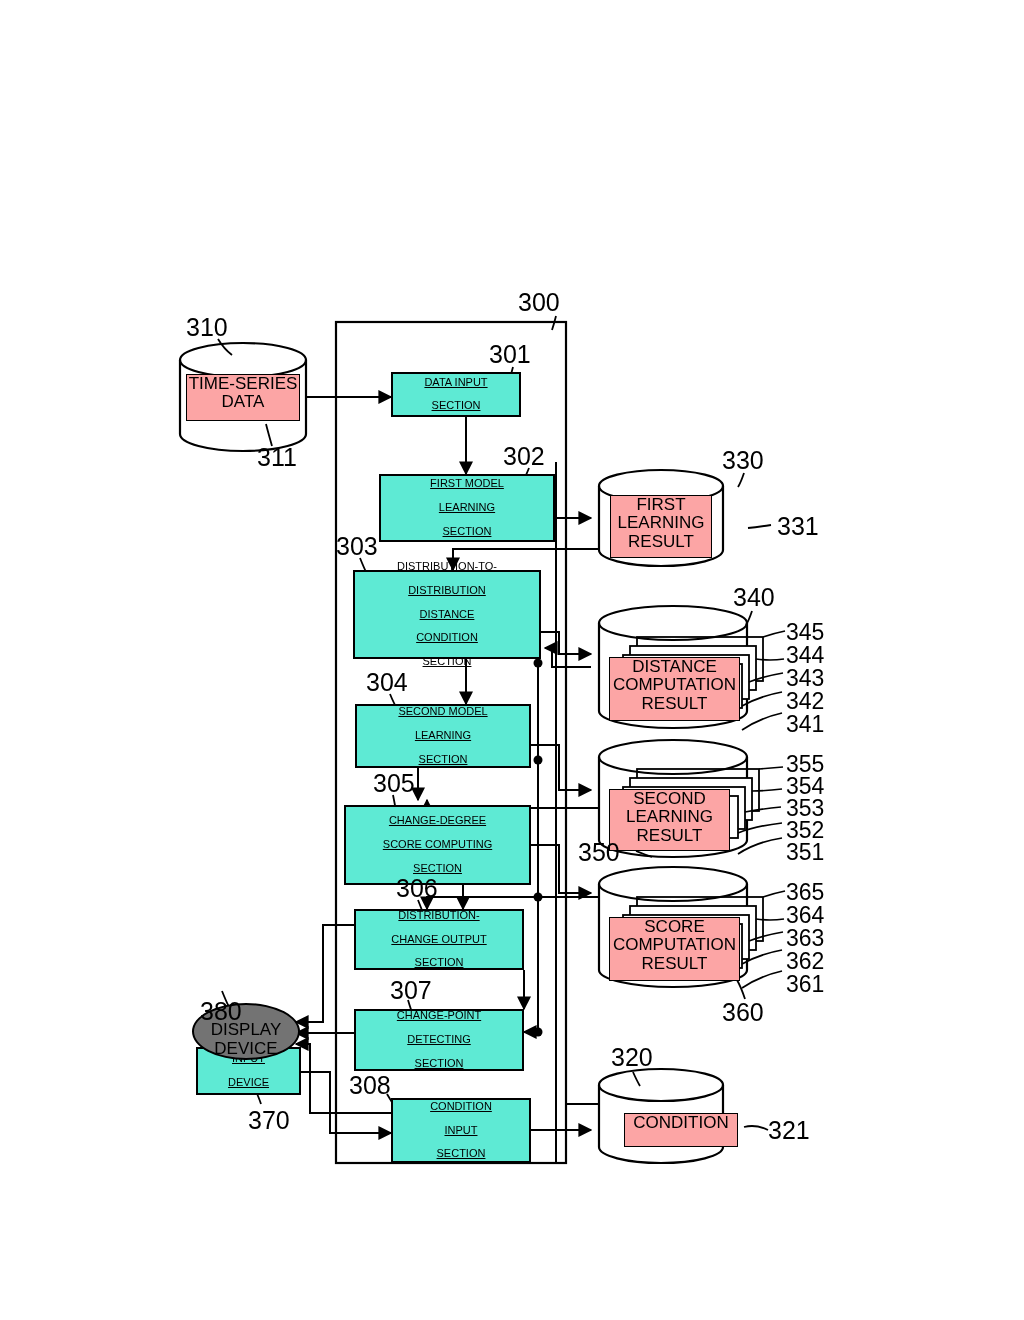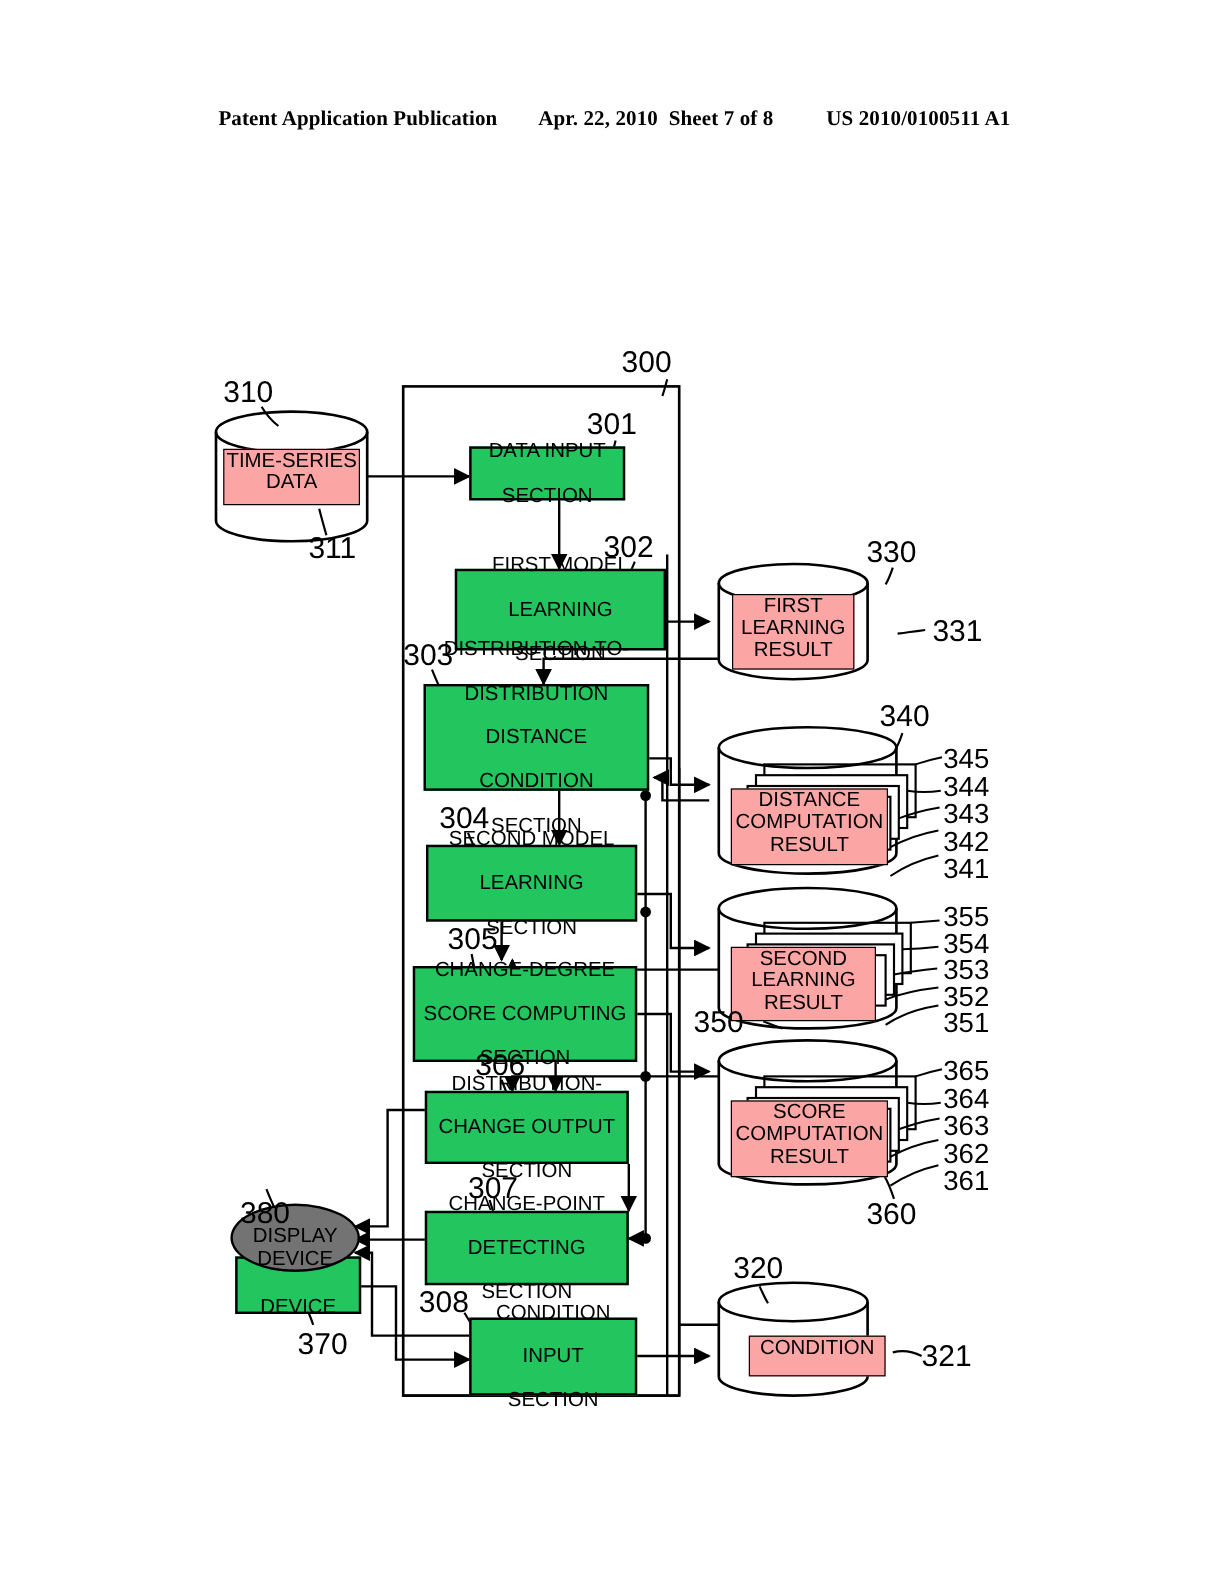--- a/index.html
+++ b/index.html
@@ -30,25 +30,26 @@
     position:absolute;left:0;top:214px;width:1024px;
     text-align:center;font-size:36px;letter-spacing:1px;
   }
 
   
   svg.canvas{position:absolute;left:0;top:0;width:1024px;height:1320px;}
 
   
   .node{
     position:absolute;box-sizing:border-box;
-    border:2px solid #000;background:#22c55e;
+    border:2px solid #000;background:#5eead4;
     display:flex;align-items:center;justify-content:center;
     text-align:center;line-height:1.08;
-    font-size:17px;
+    font-size:11px;
     z-index:5;
+    text-decoration:underline;
   }
   .node span{display:block;padding:0 3px;}
 
   
   .cyl{position:absolute;z-index:4;}
   .cyl .lbl{
     position:absolute;box-sizing:border-box;
     border:1.8px solid #000;background:#fca5a5;
     display:flex;align-items:flex-start;justify-content:center;
     text-align:center;line-height:1.08;font-size:17px;
@@ -70,25 +71,20 @@
     display:flex;align-items:flex-end;justify-content:center;
     text-align:center;line-height:1.08;font-size:17px;
     z-index:8;
   }
 </style>
 </head>
 <body>
 
 <div id="page">
 
-  <div class="hdr">
-    <span class="g1">Patent Application Publication</span>
-    <span class="g2"><span>Apr. 22, 2010</span>&nbsp; <span>Sheet 7 of 8</span></span>
-    <span>US 2010/0100511 A1</span>
-  </div>
 
 
   <svg class="canvas" viewBox="0 0 1024 1320">
     <defs>
       <marker id="ah" viewBox="0 0 10 10" refX="9" refY="5" markerWidth="7" markerHeight="7" orient="auto-start-reverse">
         <path d="M 0 0 L 10 5 L 0 10 z" fill="#000"></path>
       </marker>
     </defs>
     <g fill="none" stroke="#000" stroke-width="2" stroke-linecap="butt">
 

